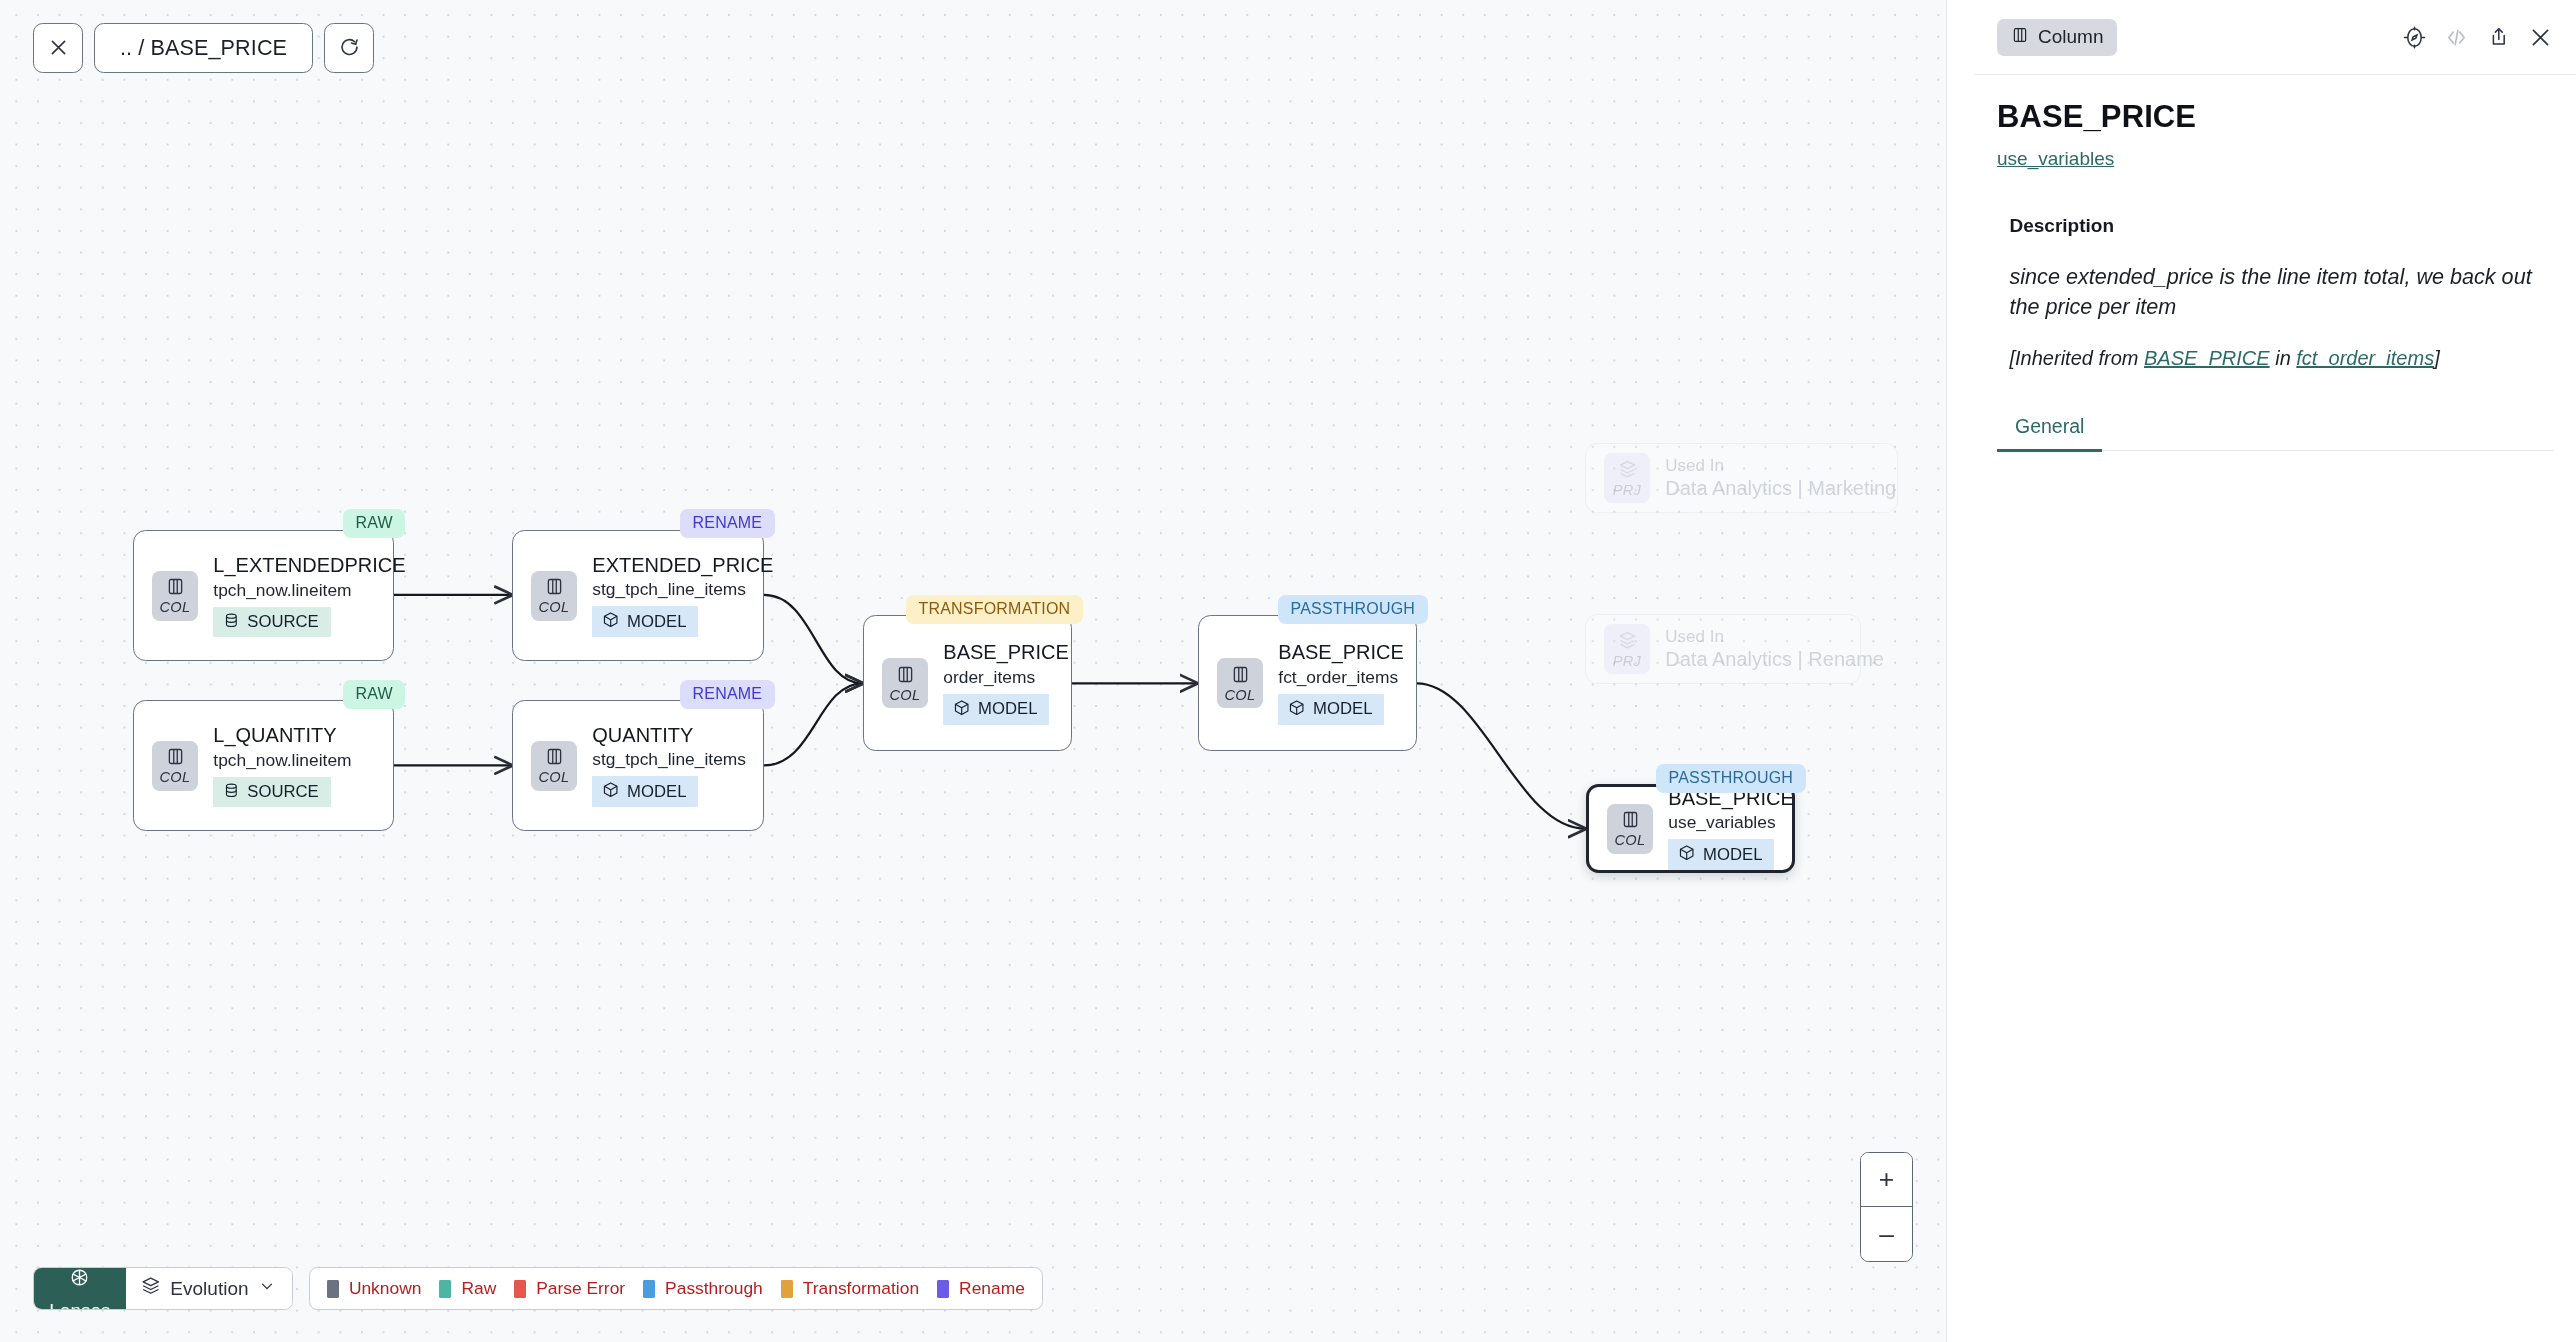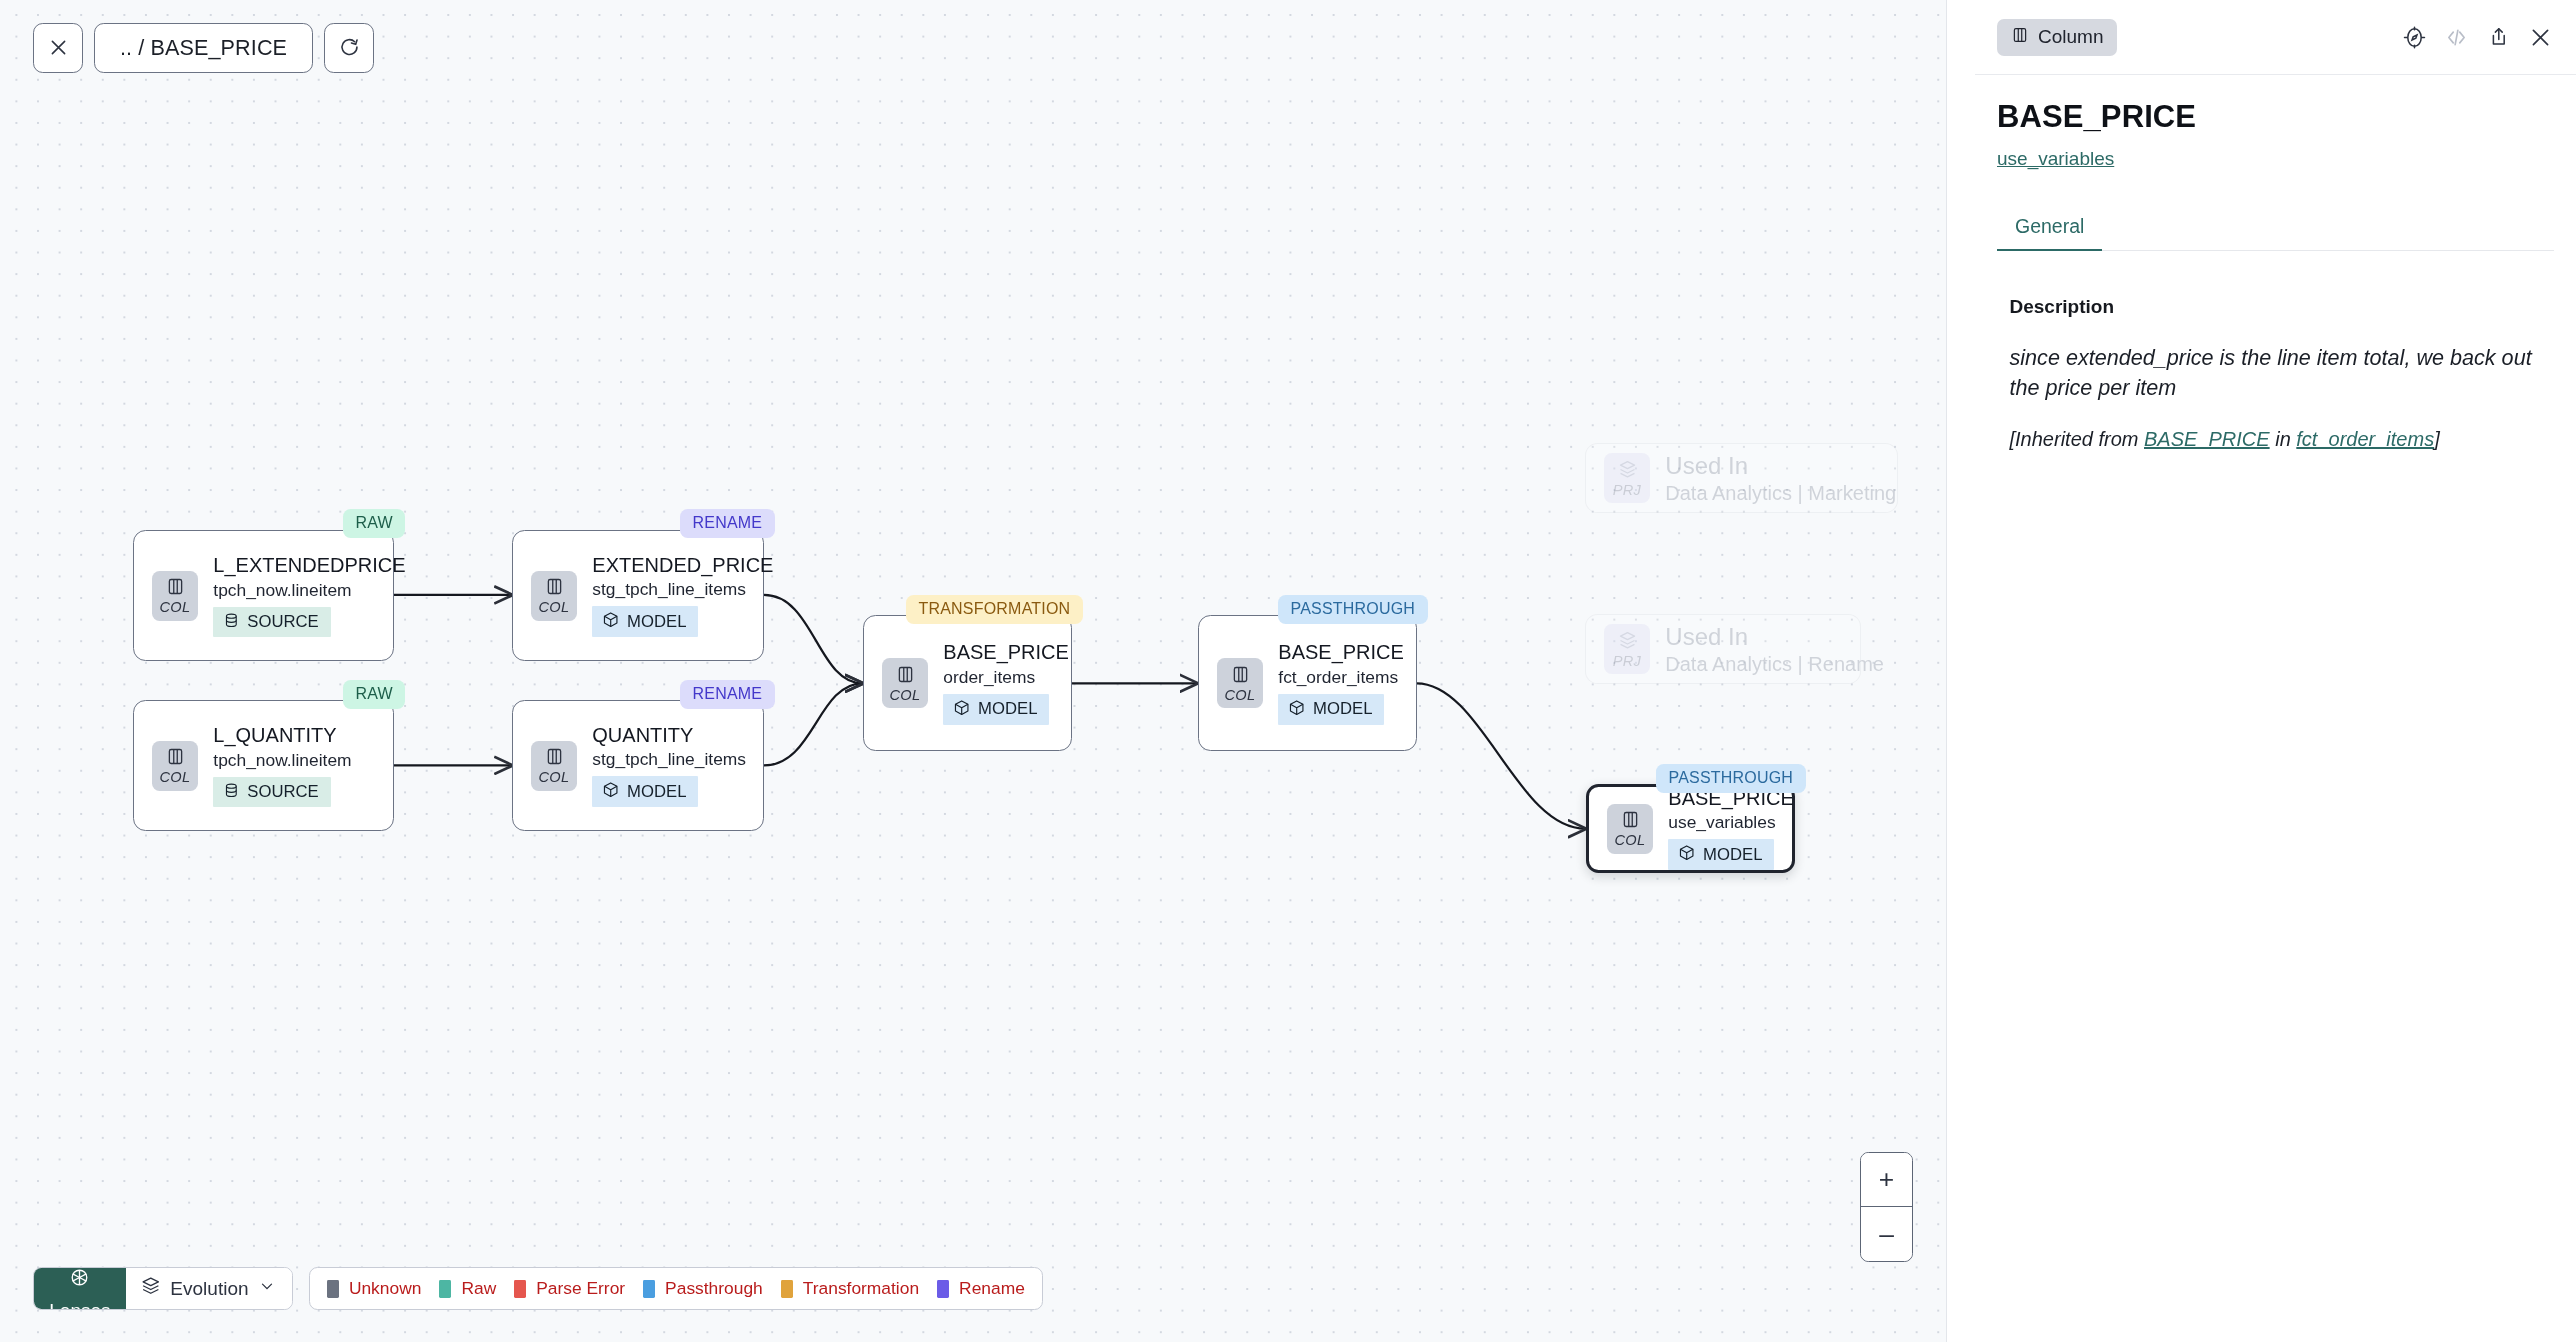--- a/index.html
+++ b/index.html
@@ -101,21 +101,21 @@
     background: rgba(255,255,255,.42);
     border: 1.1px solid rgba(120,128,145,.20);
     border-radius: 12.5px;
     display: flex; align-items: center; gap: 15.3px;
     padding: 0 18px;
     z-index: 4;
     opacity: .42;
   }
   .ghost .typebadge { background:#e2e3f5; }
   .ghost .typebadge .lbl { color:#8f93a5; }
-  .ghost .gb-top { font-size: 24px; color:#9aa0ad; line-height:1.25;}
+  .ghost .gb-top { font-size: 17px; color:#9aa0ad; line-height:1.25;}
   .ghost .gb-bot { font-size: 20px; color:#9aa0ad; line-height:1.25; white-space:nowrap;}
 
   
   #dock { position: absolute; left: 33px; bottom: 33px; display: flex; align-items: center; gap: 16.7px; z-index: 20;}
   .seg {
     display: flex; align-items: stretch;
     border: 1.1px solid #c8ccd6;
     border-radius: 8.4px;
     overflow: hidden;
     background: #ffffff;
@@ -531,26 +531,26 @@
           <svg width="23" height="23" viewBox="0 0 24 24" fill="none" stroke="#2d3340" stroke-width="1.7" stroke-linecap="round">
             <path d="M4.6 4.6 L19.4 19.4 M19.4 4.6 L4.6 19.4"></path>
           </svg>
         </span>
       </div>
     </div>
 
     <div id="panel-body">
       <div id="col-title">BASE_PRICE</div>
       <a id="col-model">use_variables</a>
-      <div id="tabs">
-          <div class="tab active">General</div>
-        </div>
       <div id="desc-wrap">
         <div id="desc-label">Description</div>
         <div id="desc-text">since extended_price is the line item total, we back out the price per item</div>
         <div id="desc-inherit">
           <span>[Inherited from </span><a>BASE_PRICE</a><span> in </span><a>fct_order_items</a><span>]</span>
         </div>
       </div>
+      <div id="tabs">
+          <div class="tab active">General</div>
+        </div>
     </div>
   </div>
 </div>
 
 
 </body></html>

